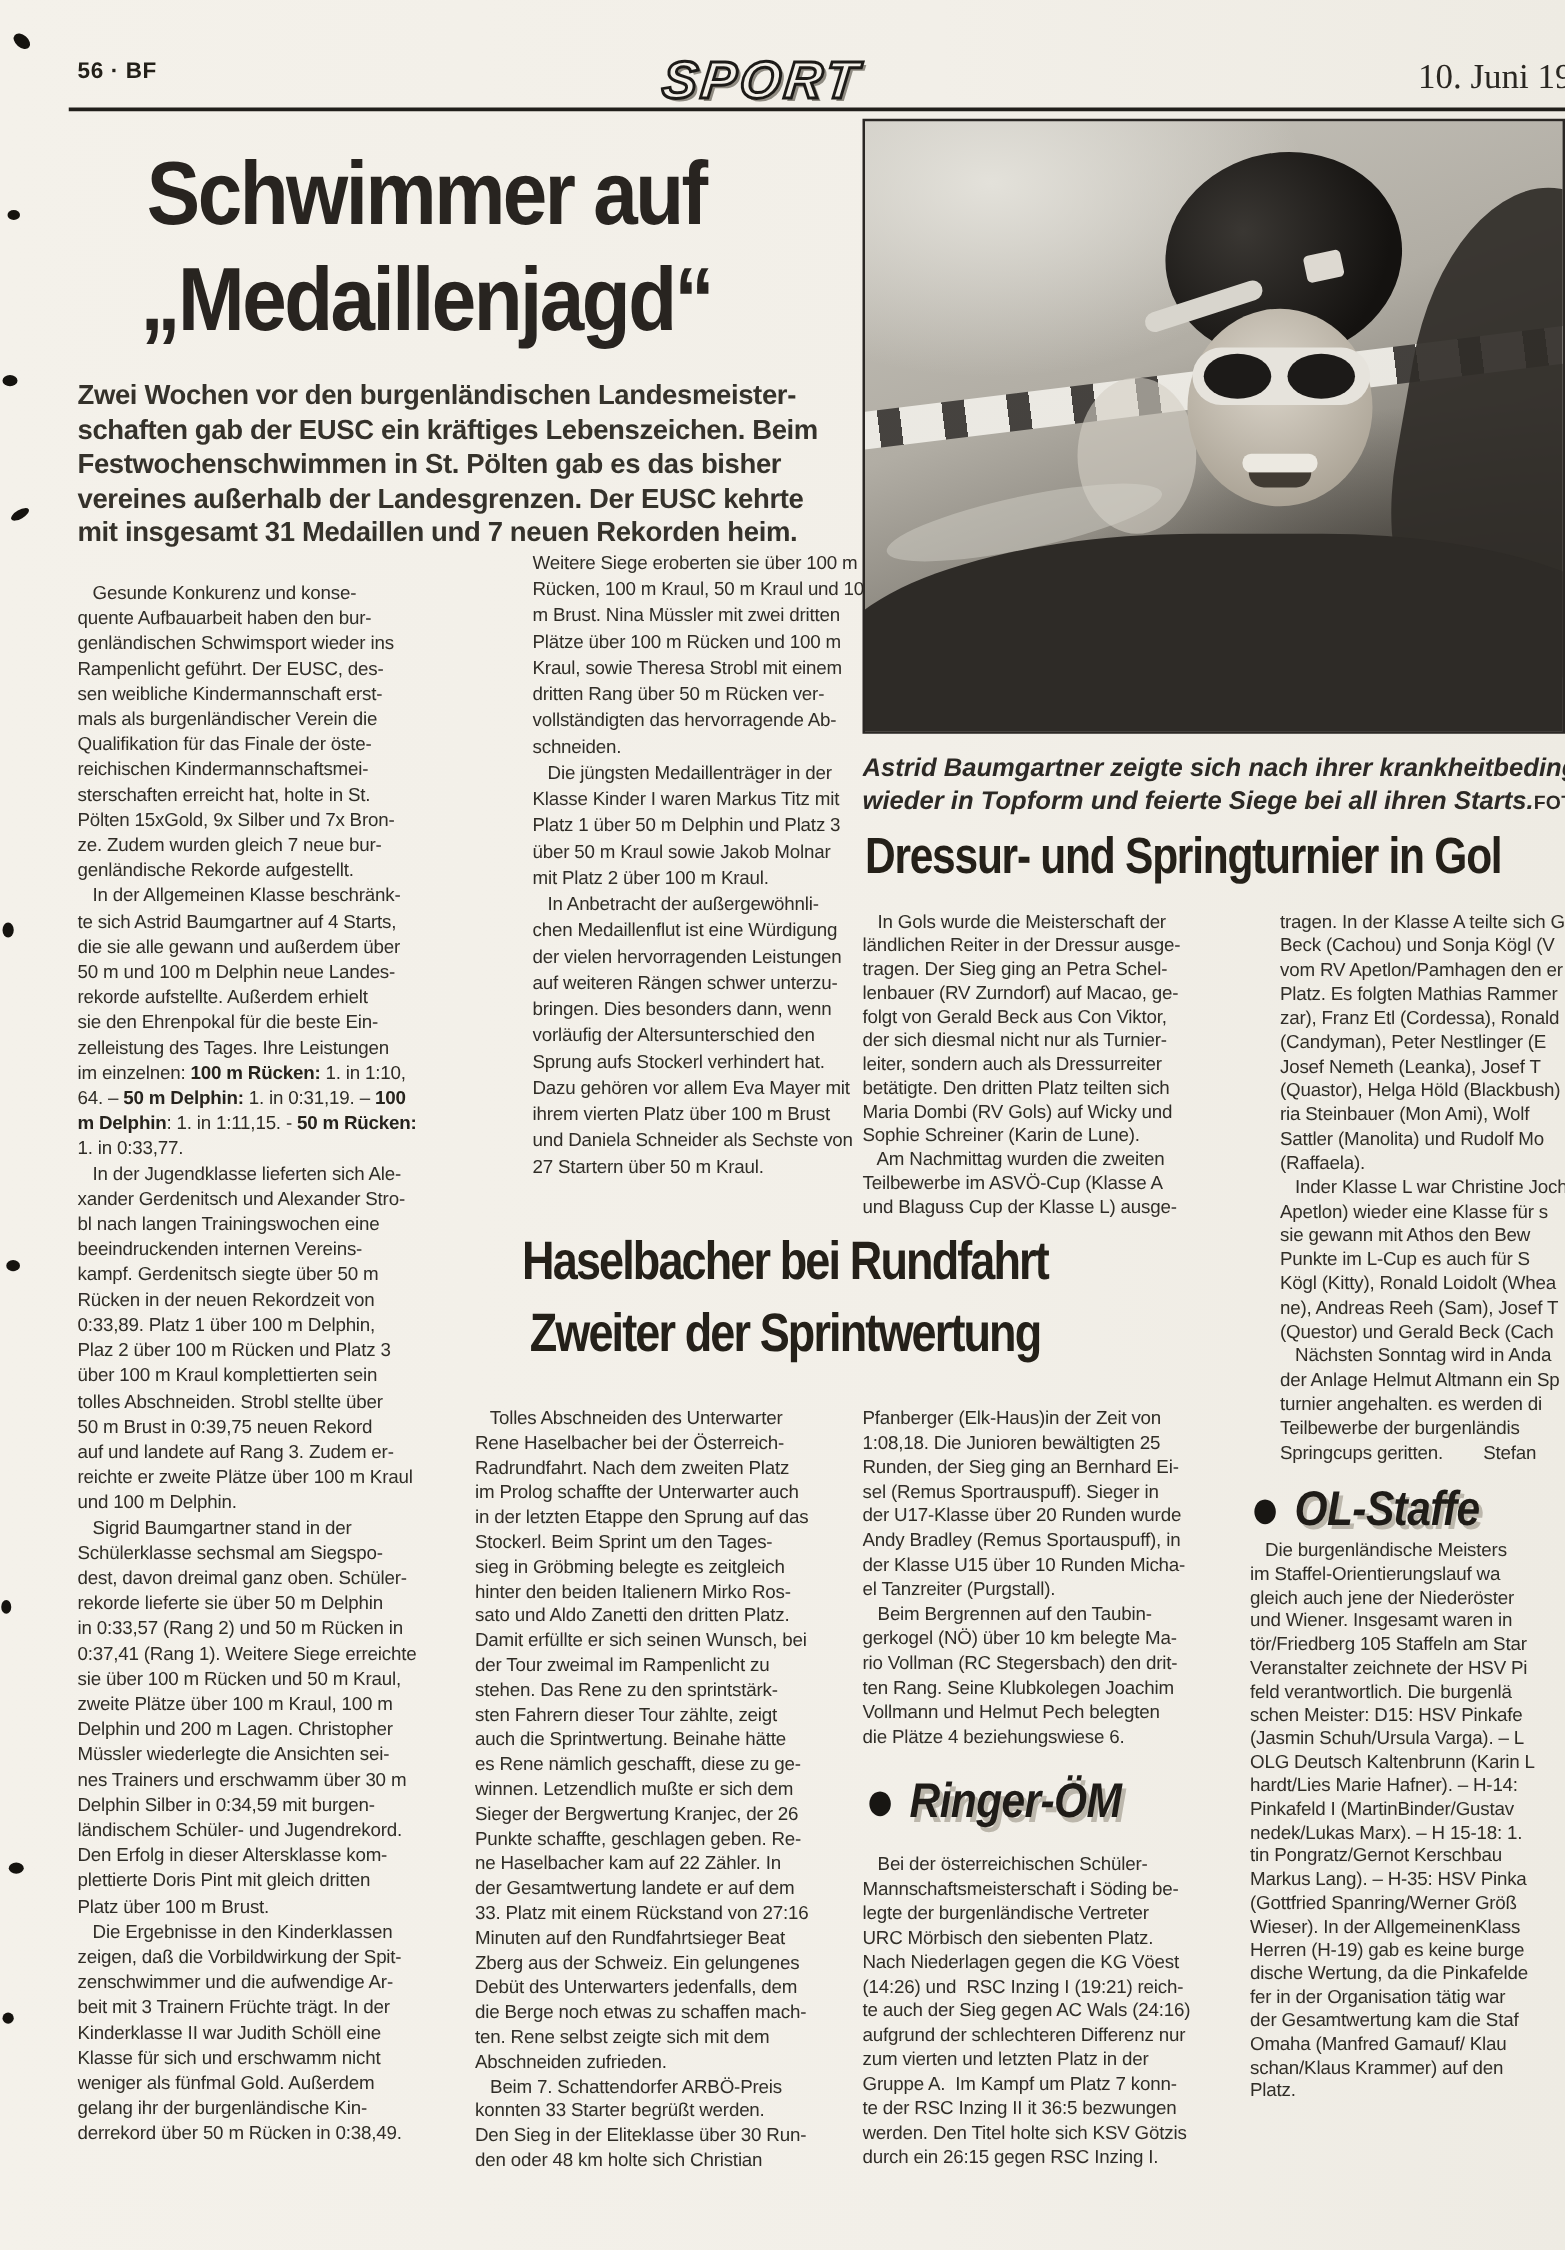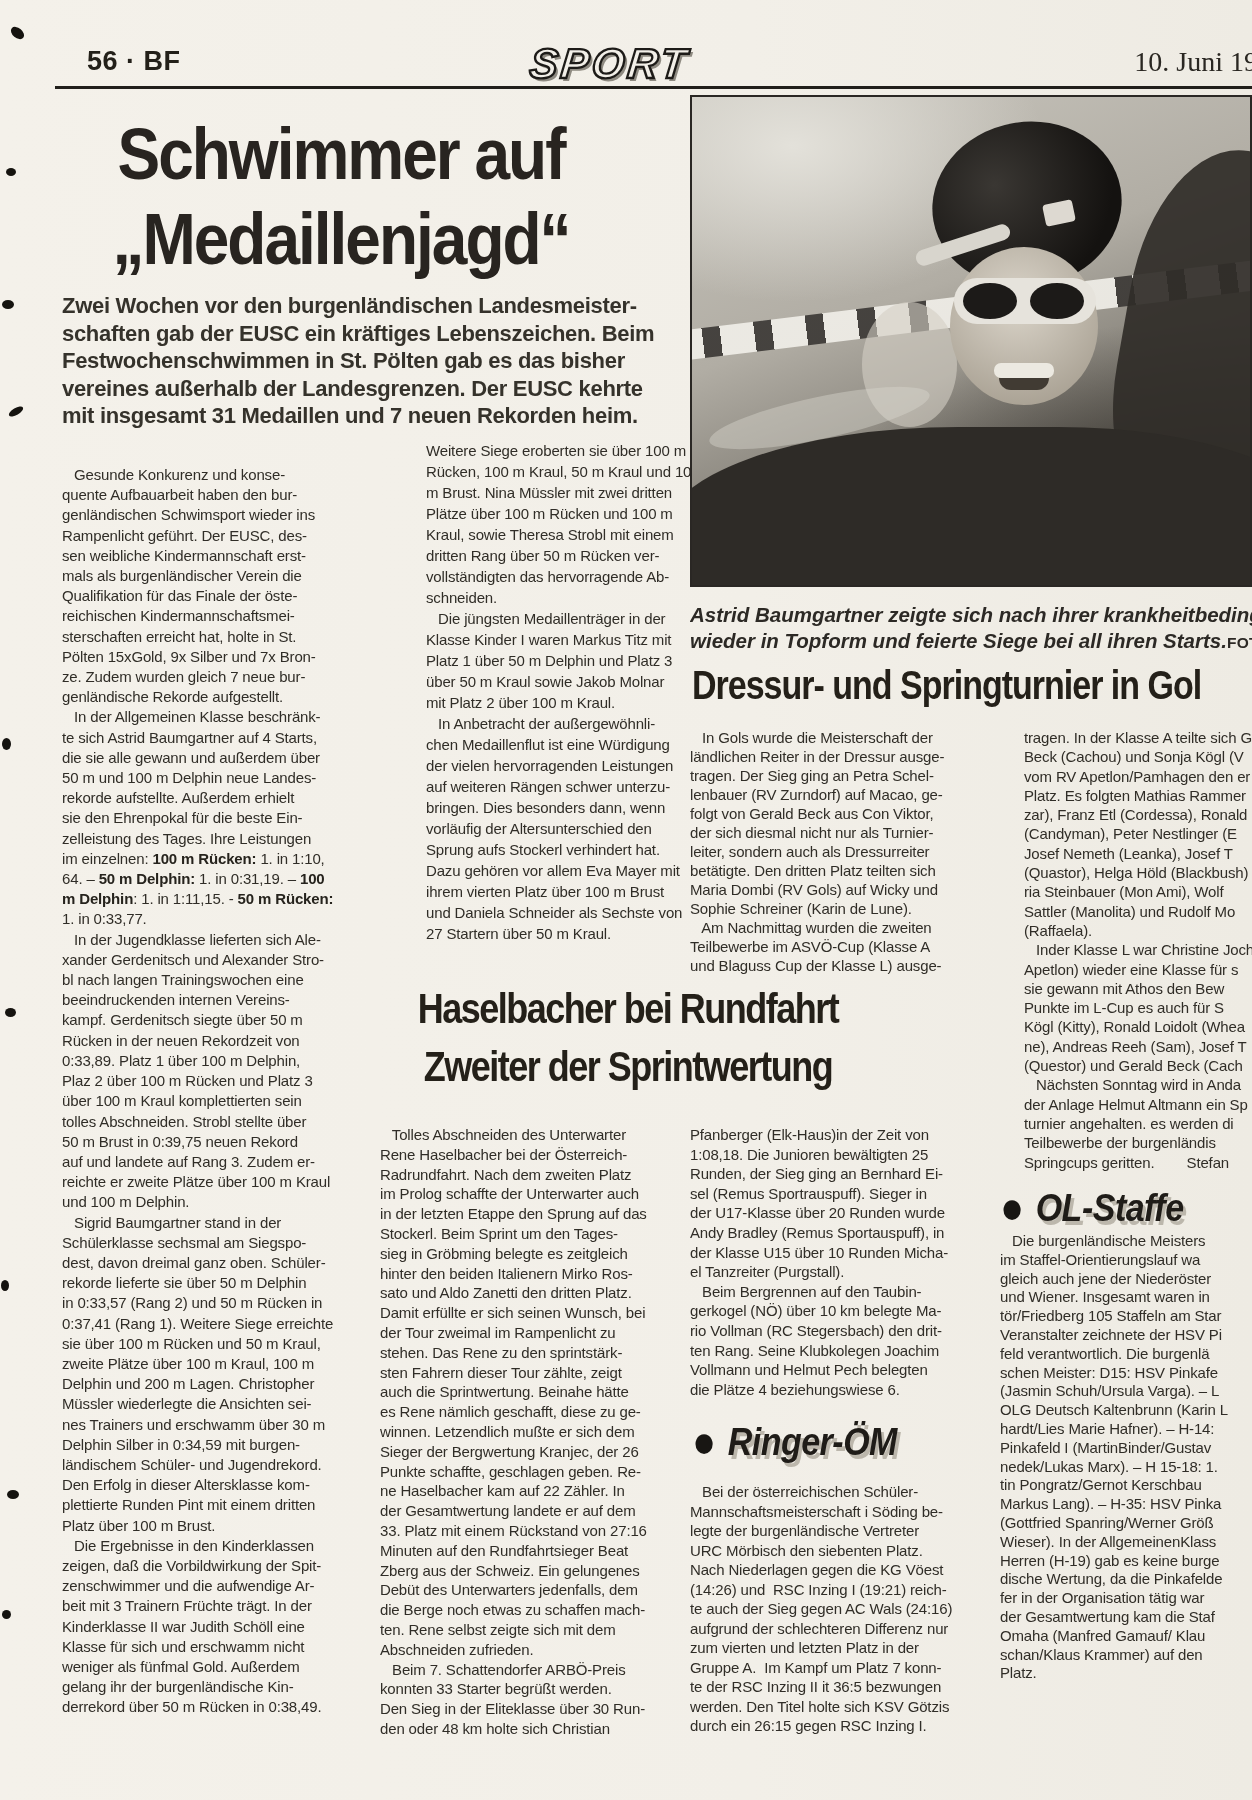--- a/index.html
+++ b/index.html
@@ -3,31 +3,31 @@
 <meta charset="utf-8">
 <style>
   html,body{margin:0;padding:0;background:#e8e5de;}
   #page{position:relative;width:1252px;height:1800px;overflow:hidden;
         background:linear-gradient(90deg,#f4f1ea 0%,#f2efe8 60%,#eeebe3 100%);
         font-family:"Liberation Sans",sans-serif;color:#2f2c26;}
   .abs{position:absolute;}
   .nosel{user-select:none;}
 
   
-  .pageno{font-size:27px;font-weight:800;letter-spacing:.5px;color:#232019;margin-left:25px;}
+  .pageno{font-size:18px;font-weight:800;letter-spacing:.5px;color:#232019;}
   .sportlogo{font-size:42px;font-weight:900;font-style:italic;letter-spacing:3px;
              color:#f2efe8;-webkit-text-stroke:2.4px #1d1b18;
              text-shadow:3px 3px 0 #8f8b82;transform:skewX(-6deg);}
   .datelabel{font-family:"Liberation Serif",serif;font-size:28px;color:#2a2722;white-space:pre;}
   .hrule{height:3px;background:#211f1b;}
 
   
   .mainhead{font-size:64px;font-weight:800;letter-spacing:-2px;line-height:76px;
             color:#282420;text-align:center;transform:scaleY(1.12);transform-origin:top center;}
-  .lede{font-size:22px;font-weight:700;letter-spacing:-.3px;line-height:27.5px;color:#35322b;}
+  .lede{font-size:22px;font-weight:700;letter-spacing:-.3px;line-height:27.5px;color:#35322b;margin-top:10px;}
   .lede .line{white-space:pre;}
   .subhead{font-weight:800;color:#242019;transform:scaleY(1.2);transform-origin:top left;white-space:pre;}
   .haselhead{font-size:36px;letter-spacing:-1.5px;line-height:48px;text-align:center;
              transform-origin:top center;}
   .dressurhead{font-size:34px;letter-spacing:-1px;}
   .itahead{font-style:italic;font-weight:800;font-size:34px;letter-spacing:-.5px;color:#1f1c18;
            text-shadow:3px 3px 0 #bcb7ac;transform:scaleY(1.15);transform-origin:top left;
            display:flex;align-items:center;white-space:pre;}
   .itahead .bullet{font-style:normal;font-size:40px;margin-right:12px;text-shadow:none;color:#181613;}
 
@@ -156,21 +156,21 @@
       <div class="line">in 0:33,57 (Rang 2) und 50 m Rücken in</div>
       <div class="line">0:37,41 (Rang 1). Weitere Siege erreichte</div>
       <div class="line">sie über 100 m Rücken und 50 m Kraul,</div>
       <div class="line">zweite Plätze über 100 m Kraul, 100 m</div>
       <div class="line">Delphin und 200 m Lagen. Christopher</div>
       <div class="line">Müssler wiederlegte die Ansichten sei-</div>
       <div class="line">nes Trainers und erschwamm über 30 m</div>
       <div class="line">Delphin Silber in 0:34,59 mit burgen-</div>
       <div class="line">ländischem Schüler- und Jugendrekord.</div>
       <div class="line">Den Erfolg in dieser Altersklasse kom-</div>
-      <div class="line">plettierte Runden Pint mit einem dritten</div>
+      <div class="line">plettierte Doris Pint mit gleich dritten</div>
       <div class="line">Platz über 100 m Brust.</div>
       <div class="line">   Die Ergebnisse in den Kinderklassen</div>
       <div class="line">zeigen, daß die Vorbildwirkung der Spit-</div>
       <div class="line">zenschwimmer und die aufwendige Ar-</div>
       <div class="line">beit mit 3 Trainern Früchte trägt. In der</div>
       <div class="line">Kinderklasse II war Judith Schöll eine</div>
       <div class="line">Klasse für sich und erschwamm nicht</div>
       <div class="line">weniger als fünfmal Gold. Außerdem</div>
       <div class="line">gelang ihr der burgenländische Kin-</div>
       <div class="line">derrekord über 50 m Rücken in 0:38,49.</div>

